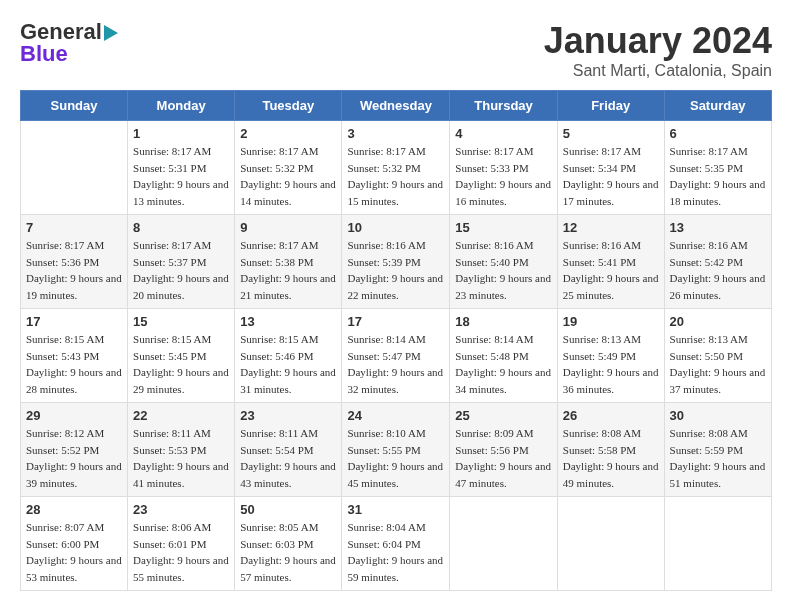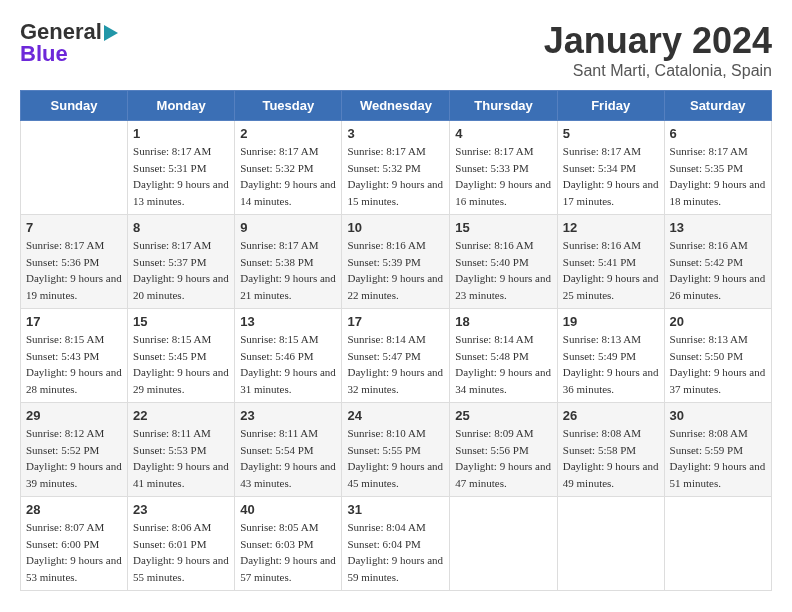--- a/index.html
+++ b/index.html
@@ -245,21 +245,21 @@
       <tr>
         <td>
           <span class="day-num">28</span>
           <div class="day-info">Sunrise: 8:07 AM<br>Sunset: 6:00 PM<br>Daylight: 9 hours and 53 minutes.</div>
         </td>
         <td>
           <span class="day-num">23</span>
           <div class="day-info">Sunrise: 8:06 AM<br>Sunset: 6:01 PM<br>Daylight: 9 hours and 55 minutes.</div>
         </td>
         <td>
-          <span class="day-num">40</span>
+          <span class="day-num">50</span>
           <div class="day-info">Sunrise: 8:05 AM<br>Sunset: 6:03 PM<br>Daylight: 9 hours and 57 minutes.</div>
         </td>
         <td>
           <span class="day-num">31</span>
           <div class="day-info">Sunrise: 8:04 AM<br>Sunset: 6:04 PM<br>Daylight: 9 hours and 59 minutes.</div>
         </td>
         <td></td>
         <td></td>
         <td></td>
       </tr>

